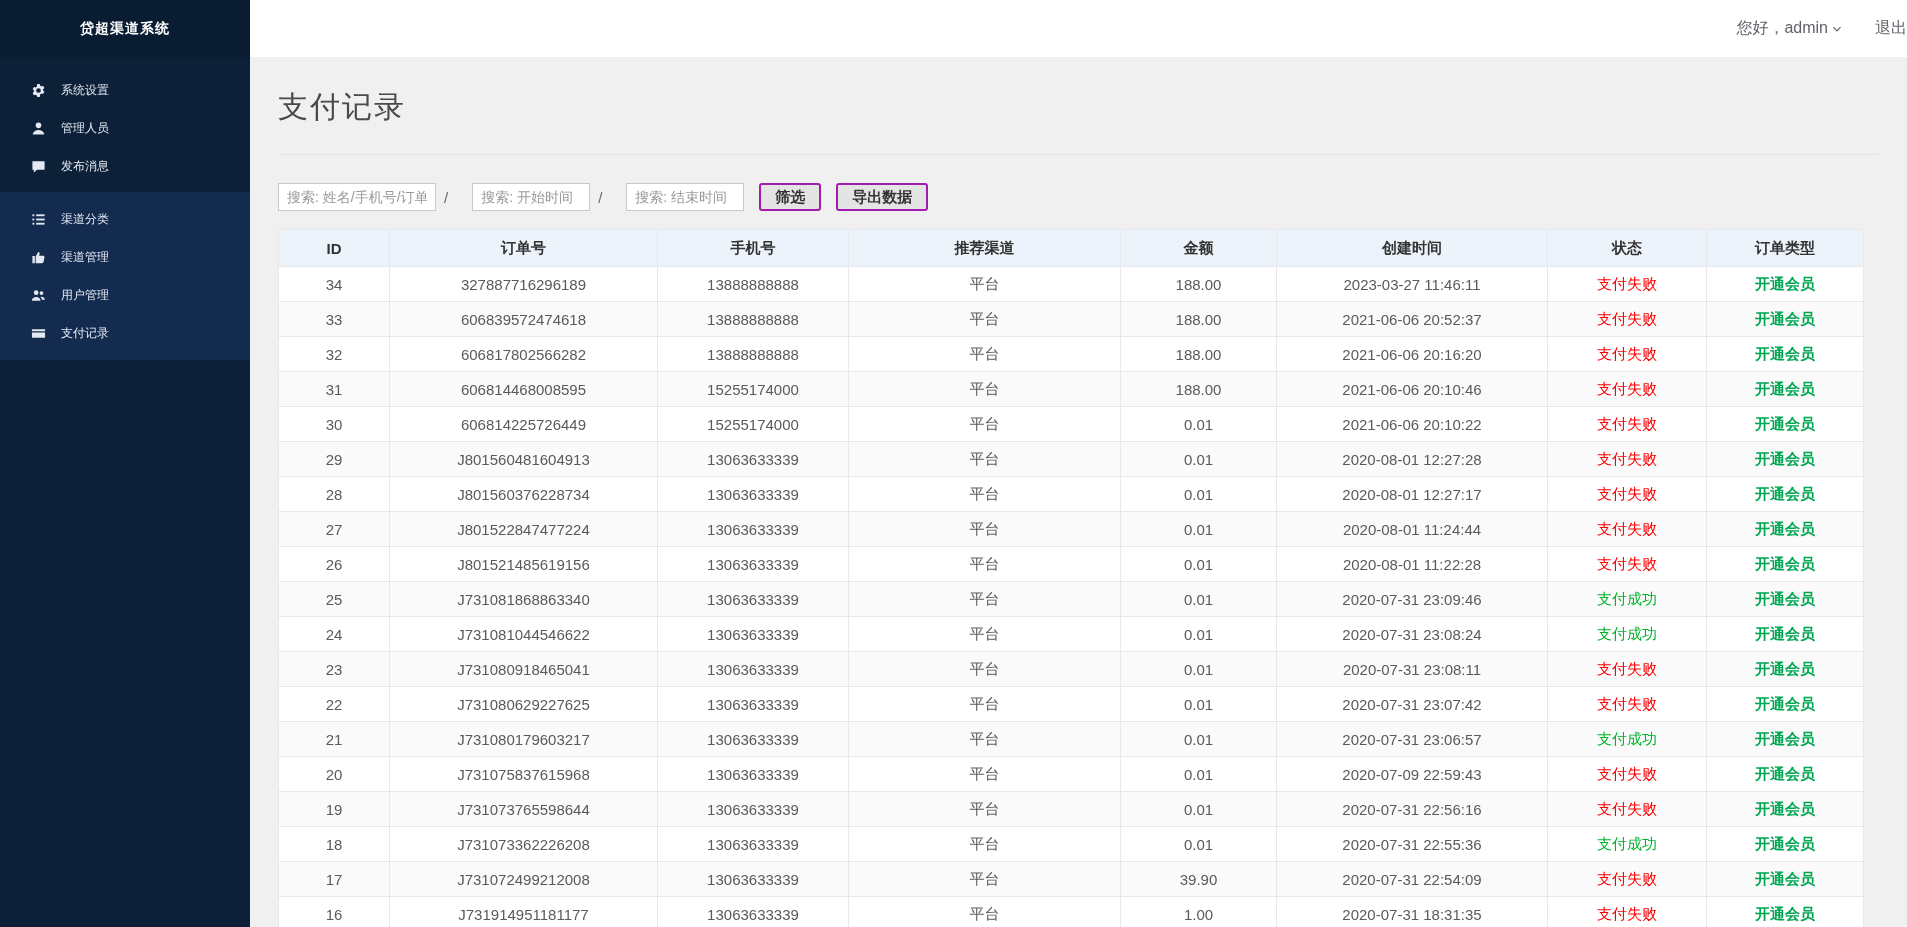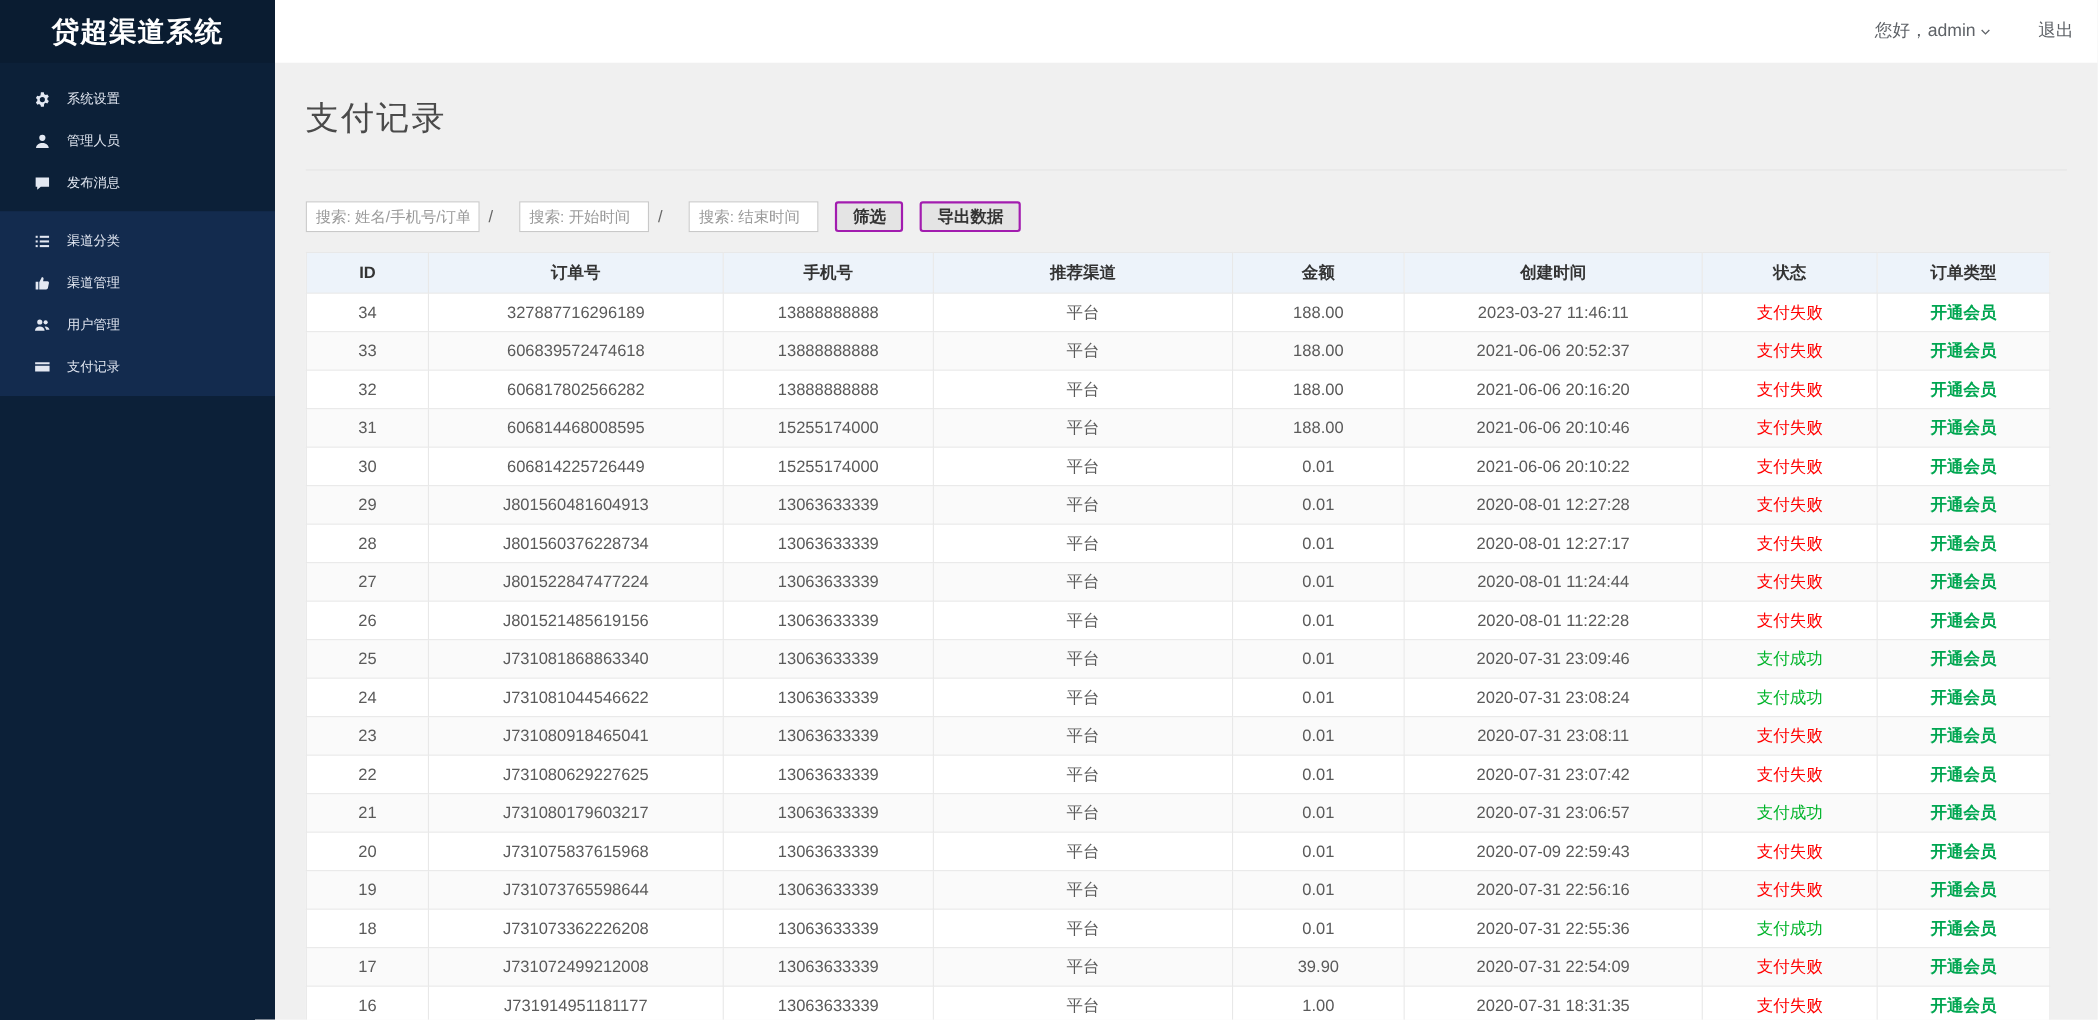--- a/index.html
+++ b/index.html
@@ -14,21 +14,21 @@
   
   .sidebar {
     width: 250px; flex-shrink: 0;
     background: #0c2038;
     color: #dde3ee;
     height: 100%;
   }
   .brand {
     height: 57px;
     display: flex; align-items: center; justify-content: center;
-    font-size: 25px; font-weight: 700; color: #ffffff;
+    font-size: 14px; font-weight: 700; color: #ffffff;
     background: #0a1c31;
     letter-spacing: 1px;
   }
   .nav { padding-top: 8px; }
   .nav-group { padding: 6px 0; }
   .nav-group.sub { background: #132b4e; margin-top: 1px; padding: 8px 0; }
   .nav-item {
     height: 38px;
     display: flex; align-items: center;
     padding-left: 28px;
@@ -38,27 +38,26 @@
   }
   .nav-icon { width: 20px; margin-right: 13px; display: inline-flex; align-items: center; justify-content: center; }
   .nav-icon svg { width: 15px; height: 15px; }
 
   
   .main { flex: 1; display: flex; flex-direction: column; min-width: 0; }
   .topbar {
     height: 57px; flex-shrink: 0;
     background: #ffffff;
     display: flex; align-items: center; justify-content: flex-end;
-    padding-right: 22px;
     font-size: 16px; color: #5f6368;
   }
   .user-menu { display: inline-flex; align-items: center; cursor: pointer; }
   .chevron { margin-left: 3px; display: inline-flex; }
   .chevron svg { width: 12px; height: 12px; }
-  .logout { margin-left: 42px; cursor: pointer; }
+  .logout { margin-left: 32px; cursor: pointer; }
 
   .content {
     flex: 1;
     padding: 30px 28px 0 28px;
     overflow: hidden;
   }
   .page-header {
     border-bottom: 1px solid #e4e4e4;
     padding-bottom: 26px;
     margin-bottom: 28px;

